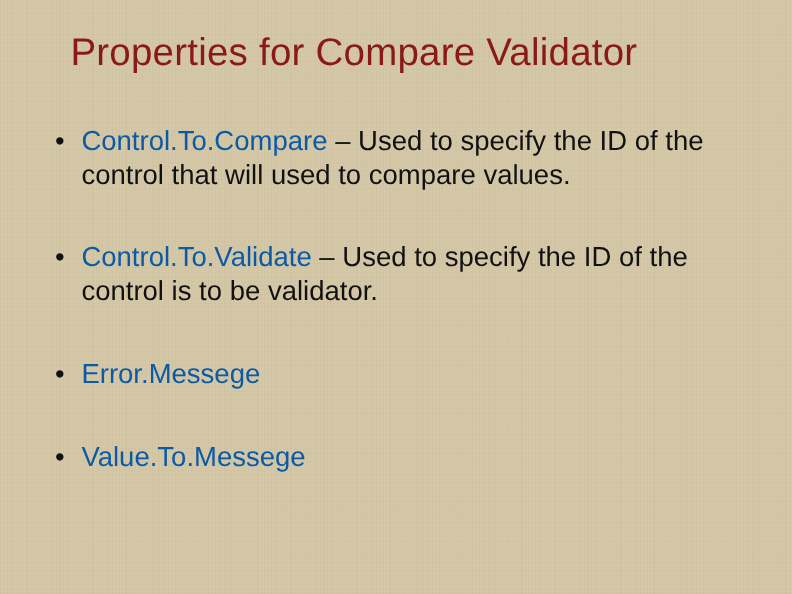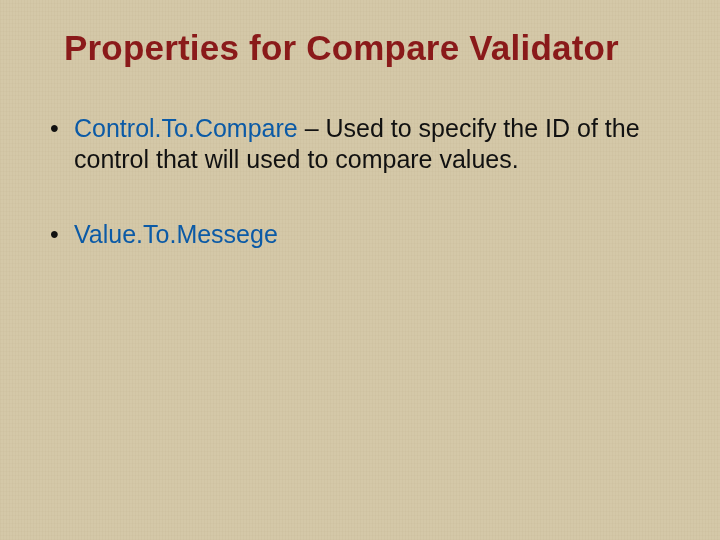--- a/index.html
+++ b/index.html
@@ -27,21 +27,21 @@
   }
   .slide {
     width: 720px;
     height: 540px;
     box-sizing: border-box;
     padding: 28px 40px 40px 48px;
   }
   .title {
     color: #8a1a1a;
     font-size: 35px;
-    font-weight: 700;
+    font-weight: 400;
     margin: 0 0 32px 16px;
     letter-spacing: 0.2px;
     white-space: nowrap;
   }
   ul.bullets {
     list-style: none;
     margin: 0;
     padding: 0 0 0 0;
   }
   ul.bullets > li {
@@ -72,16 +72,22 @@
 </head>
 <body>
 
 <div class="slide">
   <h1 class="title">Properties for Compare Validator</h1>
   <ul class="bullets">
     <li>
       <span class="term">Control.To.Compare</span><span class="desc"> – Used to specify the ID of the control that will used to compare values.</span>
     </li>
     <li>
+      <span class="term">Control.To.Validate</span><span class="desc"> – Used to specify the ID of the control is to be validator.</span>
+    </li>
+    <li>
+      <span class="term">Error.Messege</span><span class="desc"></span>
+    </li>
+    <li>
       <span class="term">Value.To.Messege</span><span class="desc"></span>
     </li>
   </ul>
 </div>
 
 </body></html>

